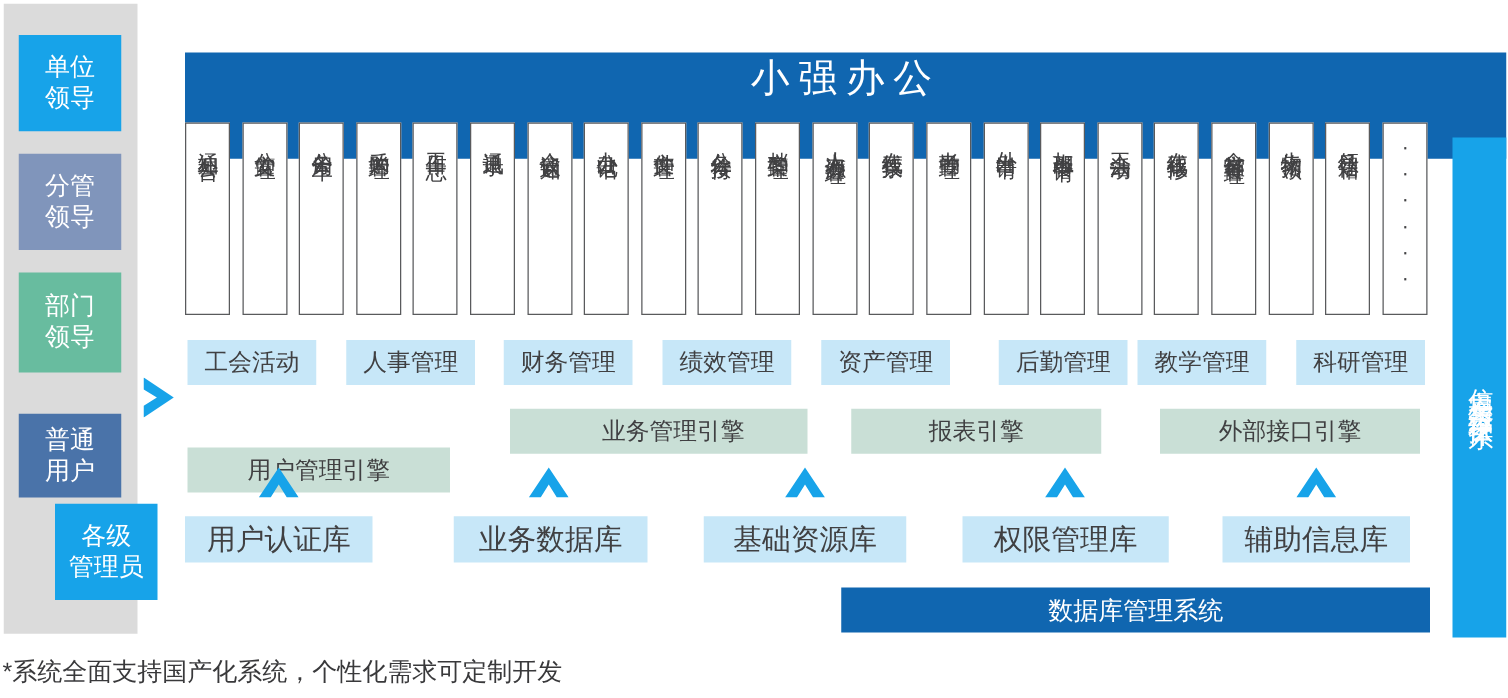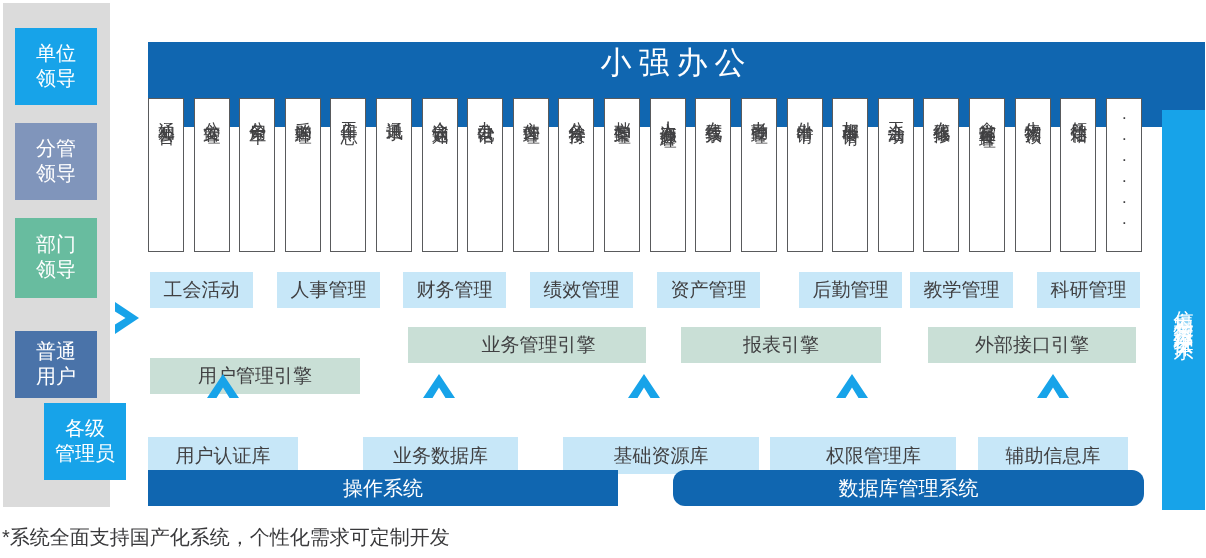--- a/index.html
+++ b/index.html
@@ -15,21 +15,21 @@
     --darktext:#404042;
   }
   html,body{margin:0;padding:0;background:#fff;}
   .canvas{
     position:relative;width:1206px;height:558px;background:#fff;overflow:hidden;
     font-family:"Liberation Sans","DejaVu Sans",sans-serif;color:var(--darktext);
   }
   
   .sidebar{position:absolute;left:3px;top:3px;width:107px;height:504px;background:var(--graybg);}
   .role{position:absolute;left:12px;width:82px;display:flex;align-items:center;justify-content:center;
-        text-align:center;color:#fff;font-size:20px;line-height:25px;white-space:pre-line;font-family:Liberation Mono, monospace;}
+        text-align:center;color:#fff;font-size:20px;line-height:25px;white-space:pre-line;}
   .role.r1{top:25px;height:77px;background:var(--brightblue);}
   .role.r2{top:120px;height:77px;background:var(--grayblue);}
   .role.r3{top:215px;height:80px;background:var(--green);}
   .role.r4{top:328px;height:67px;background:var(--steelblue);}
   .role.r5{top:400px;height:77px;background:var(--brightblue);margin-left:29px;}
   
   .banner{position:absolute;left:148px;top:2px;width:1057px;height:85px;background:var(--darkblue);
           display:flex;align-items:flex-start;justify-content:center;margin-top:40px;}
   .banner span{color:#fff;font-size:31px;letter-spacing:7px;font-weight:500;}
   
@@ -39,22 +39,22 @@
         display:flex;justify-content:center;padding-top:9px;}
   .vbox span{writing-mode:vertical-rl;text-orientation:upright;font-size:17px;
              letter-spacing:2px;color:var(--darktext);line-height:34px;}
   
   .cat{position:absolute;top:272px;height:36px;width:103px;background:var(--lightblue);
        display:flex;align-items:center;justify-content:center;font-size:19px;}
   
   .engine{position:absolute;top:327px;height:36px;background:var(--lightgreen);
           display:flex;align-items:center;justify-content:center;font-size:19px;}
   
-  .db{position:absolute;top:437px;height:37px;background:var(--lightblue);
-      display:flex;align-items:center;justify-content:center;font-size:19px;}
+  .db{position:absolute;top:413px;height:37px;background:var(--lightblue);
+      display:flex;align-items:center;justify-content:center;font-size:23px;}
   
   .bar{position:absolute;top:470px;height:36px;background:var(--darkblue);color:#fff;
        display:flex;align-items:center;justify-content:center;font-size:20px;}
   
   .chev-up{position:absolute;top:371px;width:32px;height:27px;}
   .chev-right{position:absolute;left:114px;top:302px;width:27px;height:32px;}
   .chev-up svg,.chev-right svg{display:block;}
   
   .secbar{position:absolute;left:1162px;top:110px;width:43px;height:400px;background:var(--brightblue);
           display:flex;align-items:center;justify-content:center;}
@@ -195,26 +195,25 @@
       </svg>
   </div>
   <div class="chev-up" style="left:1037px;">
     <svg width="32" height="27" viewBox="0 0 32 27">
         <path d="M0 27 L16 3 L32 27 L22.5 27 L16 16.5 L9.5 27 Z" fill="#17A3E9"></path>
       </svg>
   </div>
 
   <div class="db" style="left:148px;width:150px;">用户认证库</div>
   <div class="db" style="left:363px;width:155px;">业务数据库</div>
-  <div class="db" style="left:563px;width:196px;">基础资源库</div>
-  <div class="db" style="left:770px;width:165px;padding-left:21px;">权限管理库</div>
+  <div class="db" style="left:563px;width:162px;">基础资源库</div>
+  <div class="db" style="left:770px;width:165px;">权限管理库</div>
   <div class="db" style="left:978px;width:150px;">辅助信息库</div>
 
-  <div class="bar" style="left:148px;width:470px;">操作系统</div>
-  <div class="bar" style="left:673px;width:471px;border-radius:12px;">数据库管理系统</div>
+  <div class="bar" style="left:673px;width:471px;">数据库管理系统</div>
 
   <div class="secbar">
     <span>信息安全与运行维护体系</span>
   </div>
 
   <div class="footnote">*系统全面支持国产化系统，个性化需求可定制开发</div>
 
 </div>
 
 </body></html>

